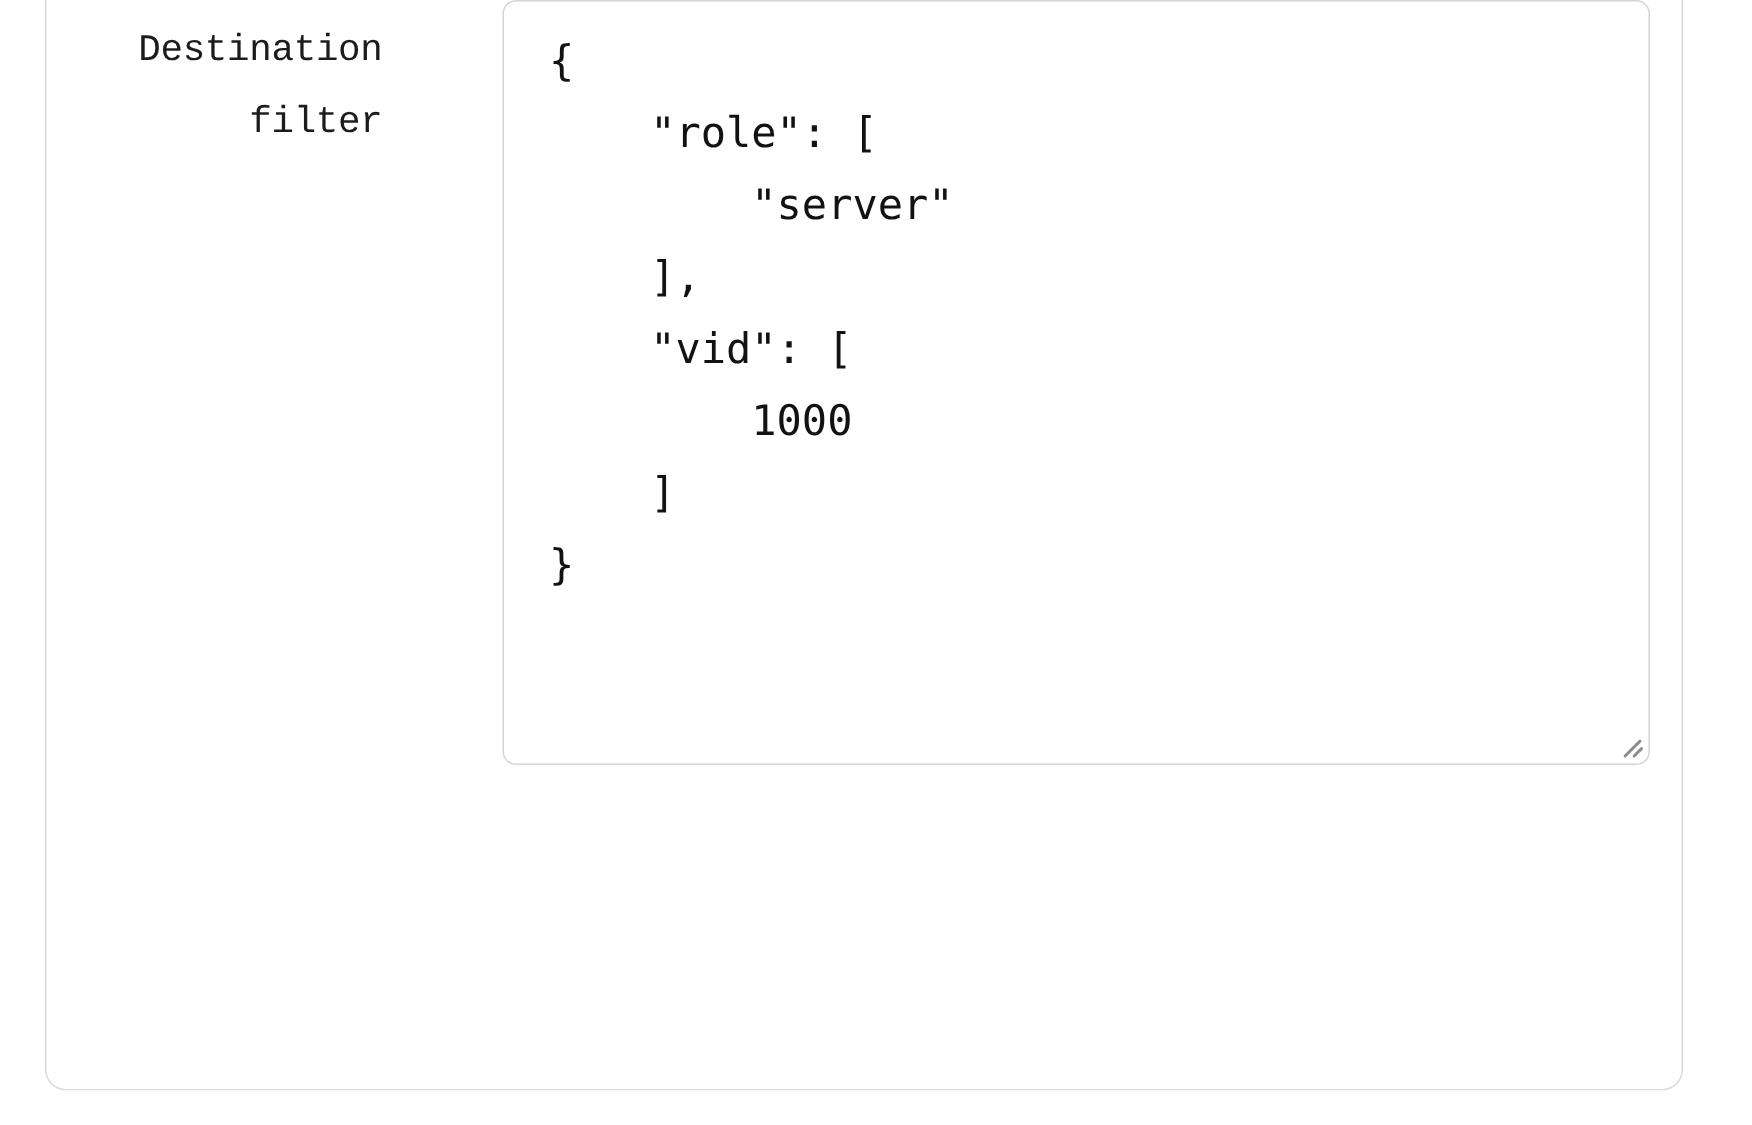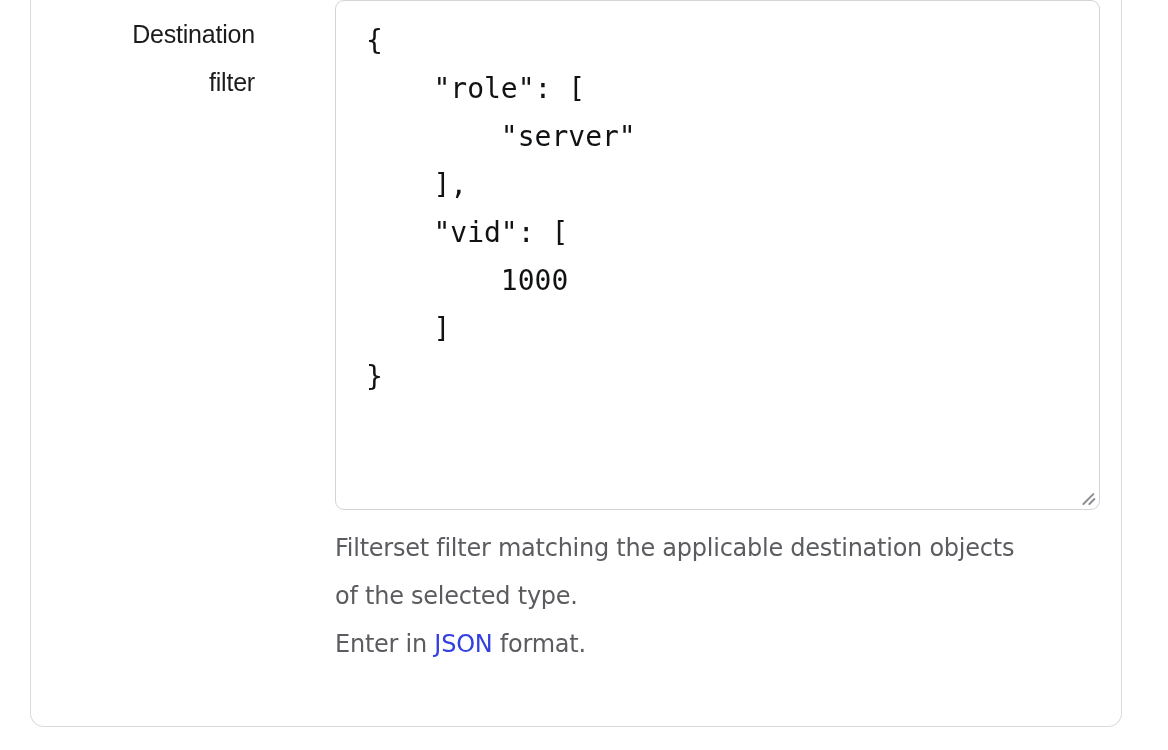--- a/index.html
+++ b/index.html
@@ -38,21 +38,21 @@
     width: 1092px;
     height: 700px;
   }
 
   .field-label {
     position: absolute;
     left: 0px;
     top: 10px;
     width: 224px;            
     text-align: right;
-    font-family: Liberation Sans, sans-serif;
+    font-family: Liberation Mono, monospace;
     font-size: 25px;
     line-height: 48px;
     color: #1c1c1e;
     letter-spacing: -0.2px;
     word-spacing: 9999px;    
   }
 
   .control-col {
     position: absolute;
     left: 304px;             
@@ -144,21 +144,16 @@
     "vid": [
         1000
     ]
 }</textarea>
         <span class="resize-grip">
           <i class="a"></i>
             <i class="b"></i>
         </span>
       </div>
 
-      <div class="help-text">
-        <span class="line">Filterset filter matching the applicable destination objects</span>
-        <span class="line">of the selected type.</span>
-        <span class="line"><span>Enter in </span><a class="help-link" href="#">JSON</a><span> format.</span></span>
-      </div>
 
     </div>
   </div>
 </div>
 
 </body></html>

